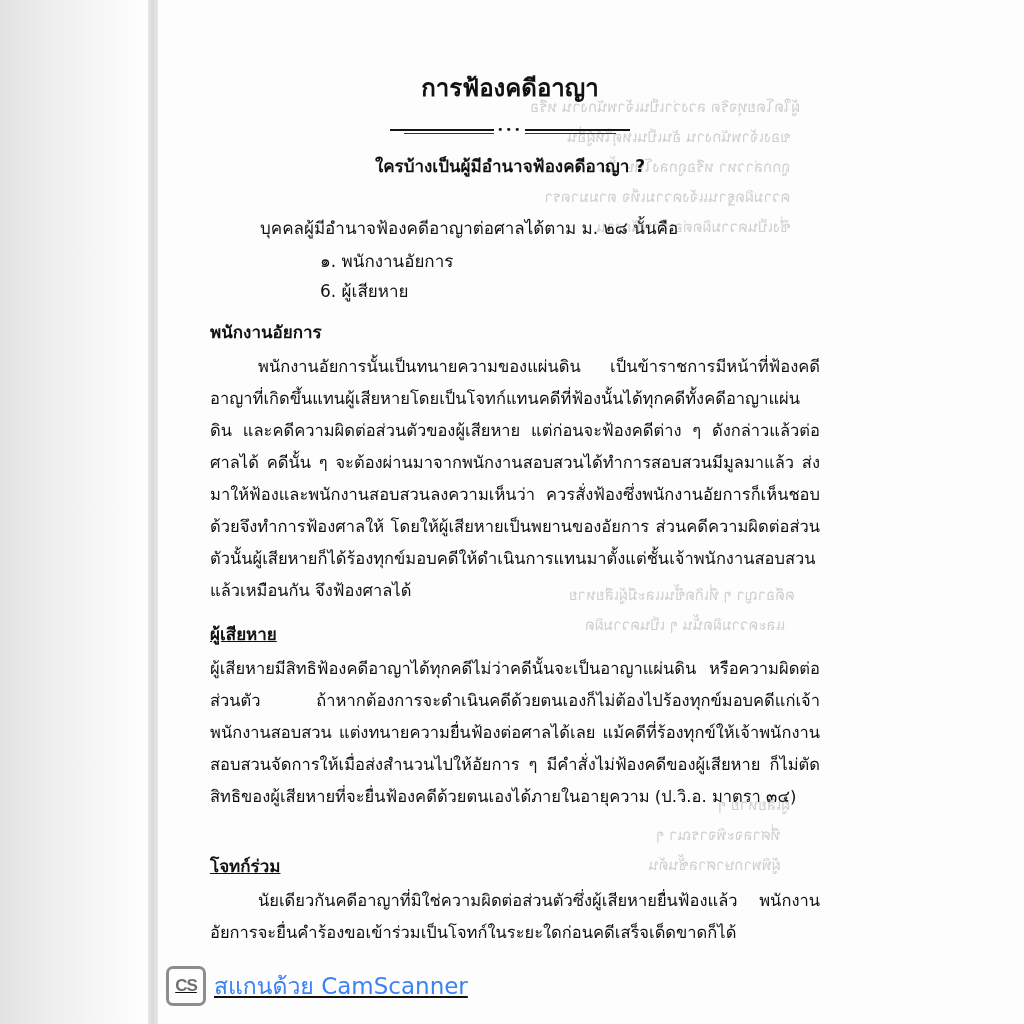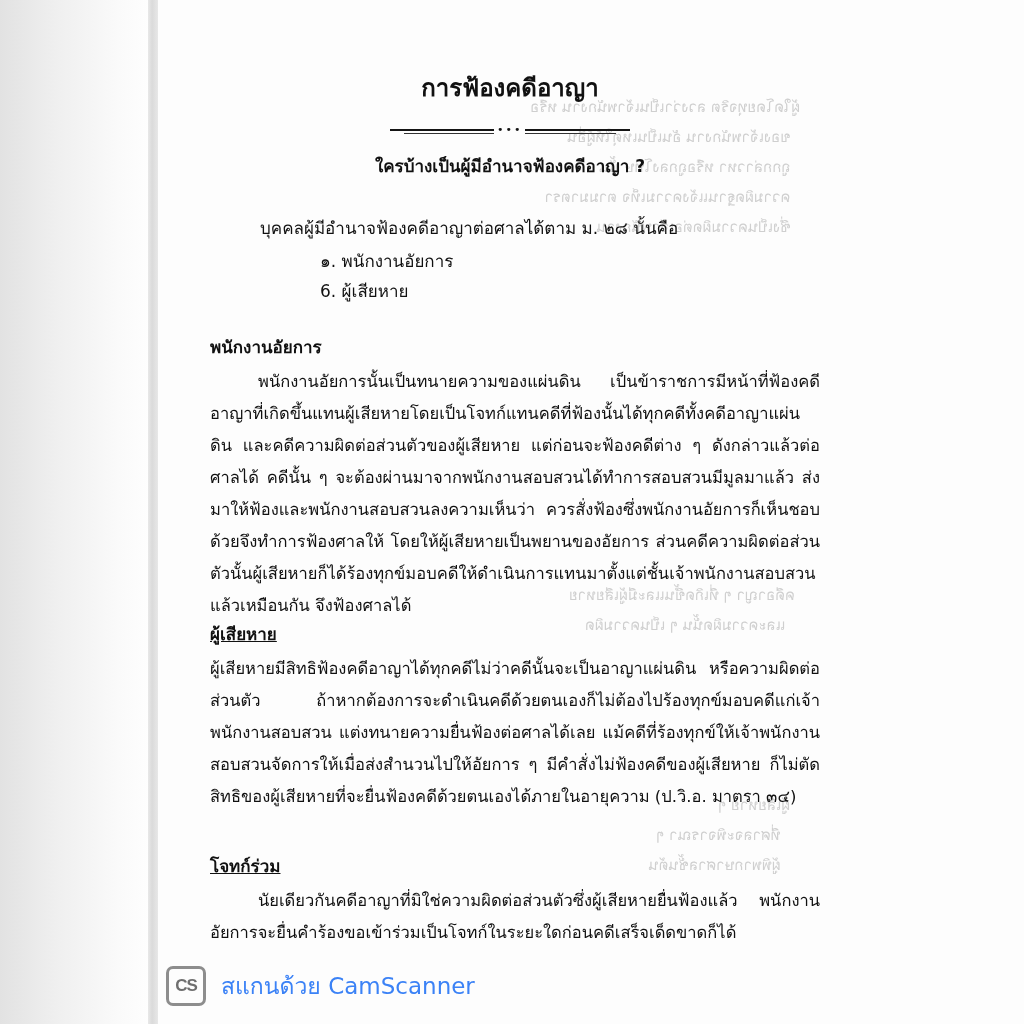--- a/index.html
+++ b/index.html
@@ -147,21 +147,22 @@
     pointer-events: none;
     user-select: none;
   }
   
   .watermark {
     position: absolute;
     left: 166px;
     top: 966px;
     display: flex;
     align-items: center;
-    gap: 15px;
+    gap: 8px;
+    text-decoration: underline;
   }
   .cs-logo {
     width: 34px;
     height: 34px;
     border: 3px solid #8d8d8d;
     border-radius: 7px;
     color: #6f6f6f;
     font-size: 17px;
     font-weight: bold;
     font-family: "Liberation Sans", sans-serif;
@@ -208,21 +209,21 @@
 
     <div class="subhead-center">ใครบ้างเป็นผู้มีอำนาจฟ้องคดีอาญา ?</div>
 
     <div class="lead">บุคคลผู้มีอำนาจฟ้องคดีอาญาต่อศาลได้ตาม  ม. ๒๘  นั้นคือ</div>
 
     <div class="list">
       <div>๑.  พนักงานอัยการ</div>
       <div>6.  ผู้เสียหาย</div>
     </div>
 
-    <div class="section" style="top:318px;margin-top:15px;">
+    <div class="section" style="top:318px;">
       <div class="section-head">พนักงานอัยการ</div>
       <div class="para indent">พนักงานอัยการนั้นเป็นทนายความของแผ่นดิน  เป็นข้าราชการมีหน้าที่ฟ้องคดีอาญาที่เกิดขึ้นแทนผู้เสียหายโดยเป็นโจทก์แทนคดีที่ฟ้องนั้นได้ทุกคดีทั้งคดีอาญาแผ่นดิน และคดีความผิดต่อส่วนตัวของผู้เสียหาย  แต่ก่อนจะฟ้องคดีต่าง ๆ ดังกล่าวแล้วต่อศาลได้ คดีนั้น ๆ จะต้องผ่านมาจากพนักงานสอบสวนได้ทำการสอบสวนมีมูลมาแล้ว  ส่งมาให้ฟ้องและพนักงานสอบสวนลงความเห็นว่า  ควรสั่งฟ้องซึ่งพนักงานอัยการก็เห็นชอบด้วยจึงทำการฟ้องศาลให้  โดยให้ผู้เสียหายเป็นพยานของอัยการ  ส่วนคดีความผิดต่อส่วนตัวนั้นผู้เสียหายก็ได้ร้องทุกข์มอบคดีให้ดำเนินการแทนมาตั้งแต่ชั้นเจ้าพนักงานสอบสวนแล้วเหมือนกัน  จึงฟ้องศาลได้</div>
     </div>
 
     <div class="section" style="top:620px;">
       <div class="section-head underline">ผู้เสียหาย</div>
       <div class="para">ผู้เสียหายมีสิทธิฟ้องคดีอาญาได้ทุกคดีไม่ว่าคดีนั้นจะเป็นอาญาแผ่นดิน  หรือความผิดต่อส่วนตัว ถ้าหากต้องการจะดำเนินคดีด้วยตนเองก็ไม่ต้องไปร้องทุกข์มอบคดีแก่เจ้าพนักงานสอบสวน  แต่งทนายความยื่นฟ้องต่อศาลได้เลย  แม้คดีที่ร้องทุกข์ให้เจ้าพนักงานสอบสวนจัดการให้เมื่อส่งสำนวนไปให้อัยการ ๆ  มีคำสั่งไม่ฟ้องคดีของผู้เสียหาย  ก็ไม่ตัดสิทธิของผู้เสียหายที่จะยื่นฟ้องคดีด้วยตนเองได้ภายในอายุความ  (ป.วิ.อ. มาตรา ๓๔)</div>
     </div>
 
     <div class="section" style="top:852px;">

